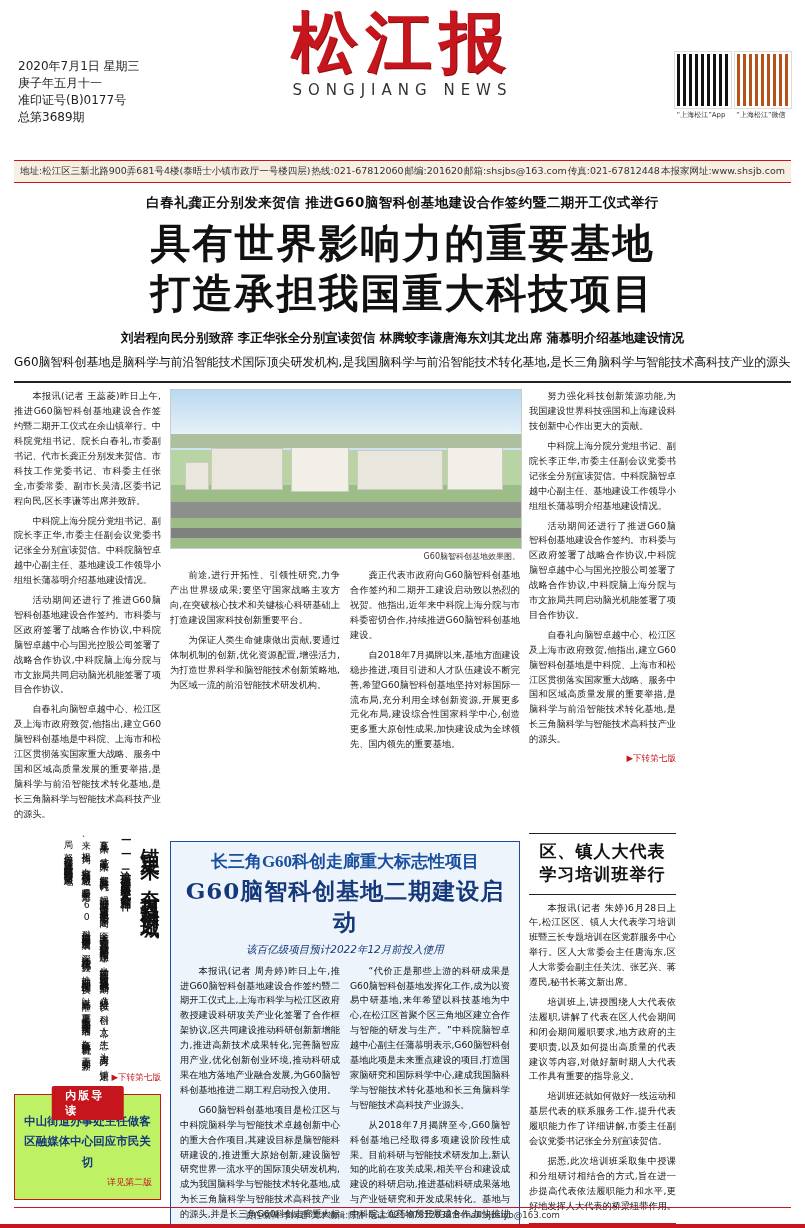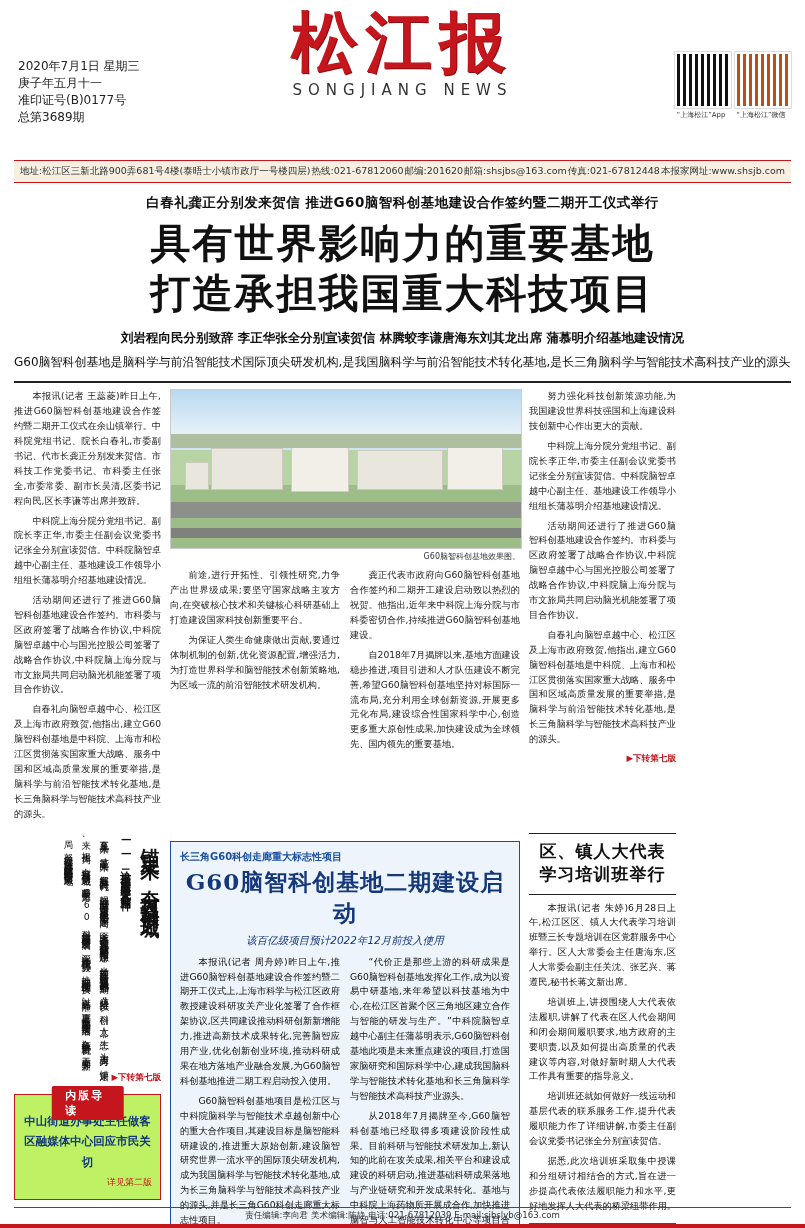--- a/index.html
+++ b/index.html
@@ -55,27 +55,27 @@
   .photo{width:350px;height:158px;background:linear-gradient(#cfe3f2 0 38%,#b9d4a4 38% 60%,#9dbd88 60% 100%);
         position:relative;overflow:hidden;border:1px solid #ccc;}
   .photo .bldg{position:absolute;background:#e9e6de;border:1px solid #cfcac0;}
   .photo .road{position:absolute;left:0;right:0;height:16px;background:#8d8f8a;}
   .photo-cap{font-size:8px;color:#333;text-align:right;margin-top:2px;}
 
   .mid-stack{width:350px;}
 
   
   .box{border:1px solid #1a4fa0;background:#eef4fb;padding:8px 9px;margin-top:8px;}
-  .box .kicker{font-size:10px;color:#1a4fa0;font-weight:bold;margin-bottom:3px;}
+  .box .kicker{text-align:center;font-size:17px;color:#1a4fa0;font-weight:bold;margin-bottom:3px;font-family:Liberation Serif, serif;}
   .box .bx-title{text-align:center;font-family:"DejaVu Serif","Liberation Serif",serif;font-weight:bold;font-size:23px;color:#14387a;letter-spacing:1px;}
   .box .bx-sub{text-align:center;font-size:10.5px;margin:5px 0 7px;color:#14387a;font-style:italic;}
   .box .bx-body{display:flex;gap:10px;font-size:9.2px;line-height:1.62;text-align:justify;}
   .box .bx-body > div{flex:1;}
   .box .bx-body p{margin:0 0 5px;text-indent:2em;}
-  .cont{color:#c4161c;font-size:8.6px;text-align:right;font-weight:bold;}
+  .cont{color:#c4161c;font-size:8.6px;text-align:right;}
 
   .hr-red{border-top:2px solid #c4161c;margin:9px 0 6px;}
   .hr-thin{border-top:1px solid #222;margin:8px 0 6px;}
 
   .sec-title{text-align:center;font-family:"DejaVu Serif","Liberation Serif",serif;font-weight:bold;font-size:17px;line-height:1.35;letter-spacing:1px;}
 
   
   .vert{display:flex;flex-direction:row-reverse;gap:6px;align-items:flex-start;}
   .vtitle{writing-mode:vertical-rl;text-orientation:upright;font-family:"DejaVu Serif","Liberation Serif",serif;
      font-weight:bold;font-size:19px;letter-spacing:4px;line-height:1.15;height:235px;}

